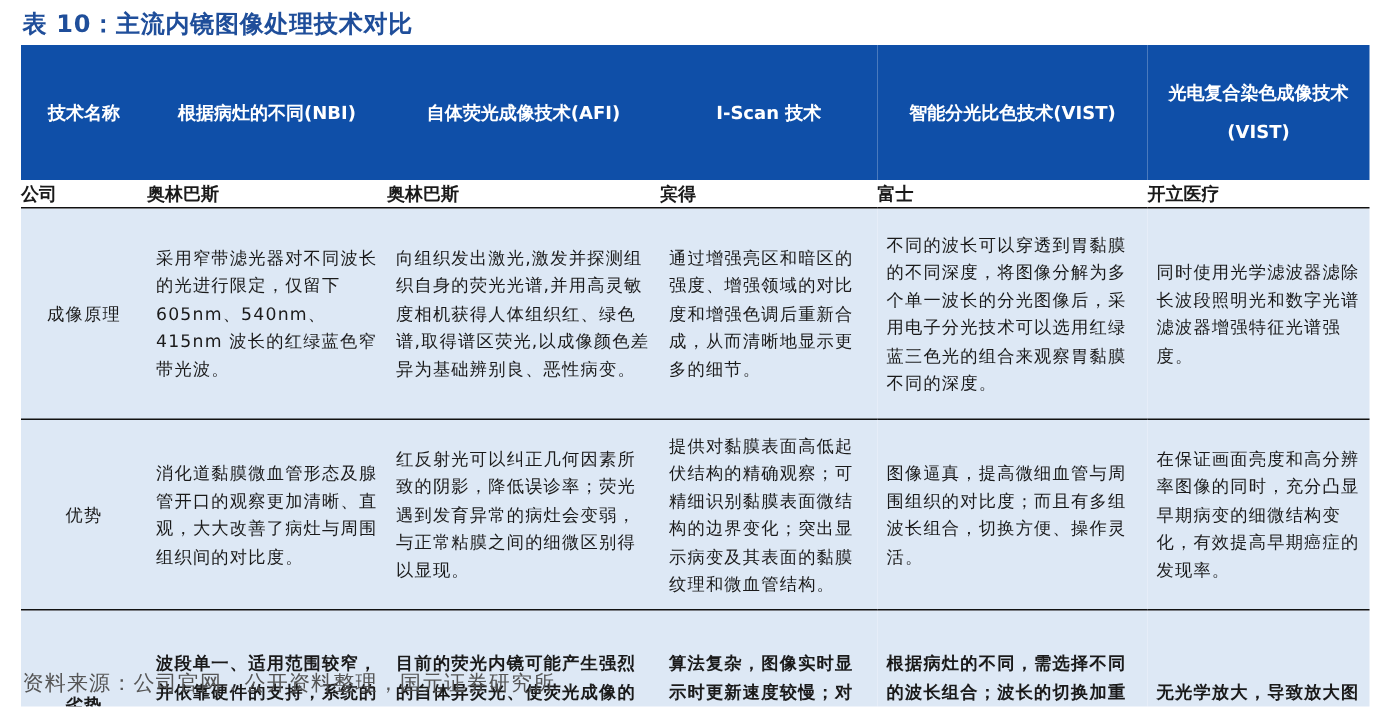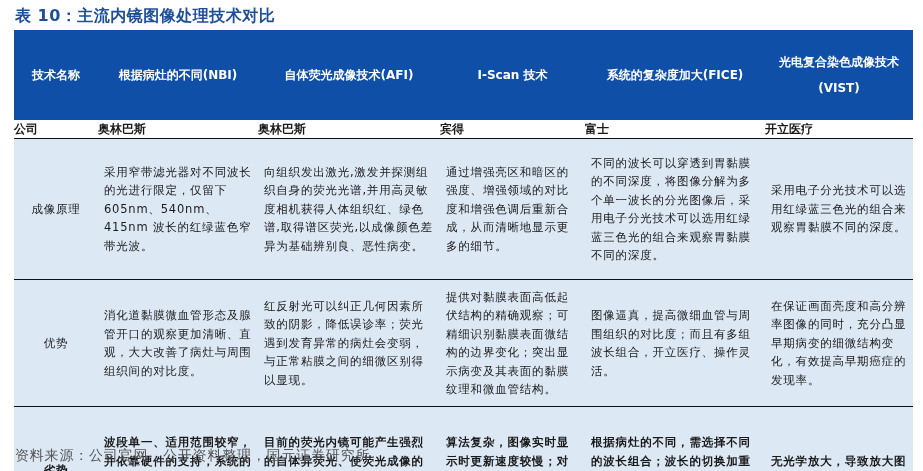--- a/index.html
+++ b/index.html
@@ -41,47 +41,47 @@
       <col class="c4">
       <col class="c5">
       <col class="c6">
   </colgroup>
   <thead>
     <tr class="hdr">
       <th>技术名称</th>
       <th>根据病灶的不同(NBI)</th>
       <th>自体荧光成像技术(AFI)</th>
       <th>I-Scan 技术</th>
-      <th>系统的复杂度加大(FICE)</th>
+      <th>智能分光比色技术(VIST)</th>
       <th>光电复合染色成像技术(VIST)</th>
     </tr>
   </thead>
   <tbody>
     <tr class="company">
       <td>公司</td>
       <td>奥林巴斯</td>
       <td>奥林巴斯</td>
       <td>宾得</td>
       <td>富士</td>
       <td>开立医疗</td>
     </tr>
     <tr class="row r1">
       <td class="label">成像原理</td>
       <td>采用窄带滤光器对不同波长的光进行限定，仅留下 605nm、540nm、415nm 波长的红绿蓝色窄带光波。</td>
       <td>向组织发出激光,激发并探测组织自身的荧光光谱,并用高灵敏度相机获得人体组织红、绿色谱,取得谱区荧光,以成像颜色差异为基础辨别良、恶性病变。</td>
       <td>通过增强亮区和暗区的强度、增强领域的对比度和增强色调后重新合成，从而清晰地显示更多的细节。</td>
       <td>不同的波长可以穿透到胃黏膜的不同深度，将图像分解为多个单一波长的分光图像后，采用电子分光技术可以选用红绿蓝三色光的组合来观察胃黏膜不同的深度。</td>
-      <td>采用电子分光技术可以选用红绿蓝三色光的组合来观察胃黏膜不同的深度。</td>
+      <td>同时使用光学滤波器滤除长波段照明光和数字光谱滤波器增强特征光谱强度。</td>
     </tr>
     <tr class="row r2">
       <td class="label">优势</td>
       <td>消化道黏膜微血管形态及腺管开口的观察更加清晰、直观，大大改善了病灶与周围组织间的对比度。</td>
       <td>红反射光可以纠正几何因素所致的阴影，降低误诊率；荧光遇到发育异常的病灶会变弱，与正常粘膜之间的细微区别得以显现。</td>
       <td>提供对黏膜表面高低起伏结构的精确观察；可精细识别黏膜表面微结构的边界变化；突出显示病变及其表面的黏膜纹理和微血管结构。</td>
-      <td>图像逼真，提高微细血管与周围组织的对比度；而且有多组波长组合，开立医疗、操作灵活。</td>
+      <td>图像逼真，提高微细血管与周围组织的对比度；而且有多组波长组合，切换方便、操作灵活。</td>
       <td>在保证画面亮度和高分辨率图像的同时，充分凸显早期病变的细微结构变化，有效提高早期癌症的发现率。</td>
     </tr>
     <tr class="row r3">
       <td class="label">劣势</td>
       <td>波段单一、适用范围较窄，并依靠硬件的支持，系统的复杂度加大，并且光学染色的图像亮度较低。</td>
       <td>目前的荧光内镜可能产生强烈的自体异荧光、使荧光成像的信噪比降低，常受到一些混杂因素的影响。</td>
       <td>算法复杂，图像实时显示时更新速度较慢；对不同部位及不同程度的病变处理效果不一致。</td>
       <td>根据病灶的不同，需选择不同的波长组合；波长的切换加重医生负担、延长手术时间，并增加手术风险。</td>
       <td>无光学放大，导致放大图像可能不清晰。</td>
     </tr>

